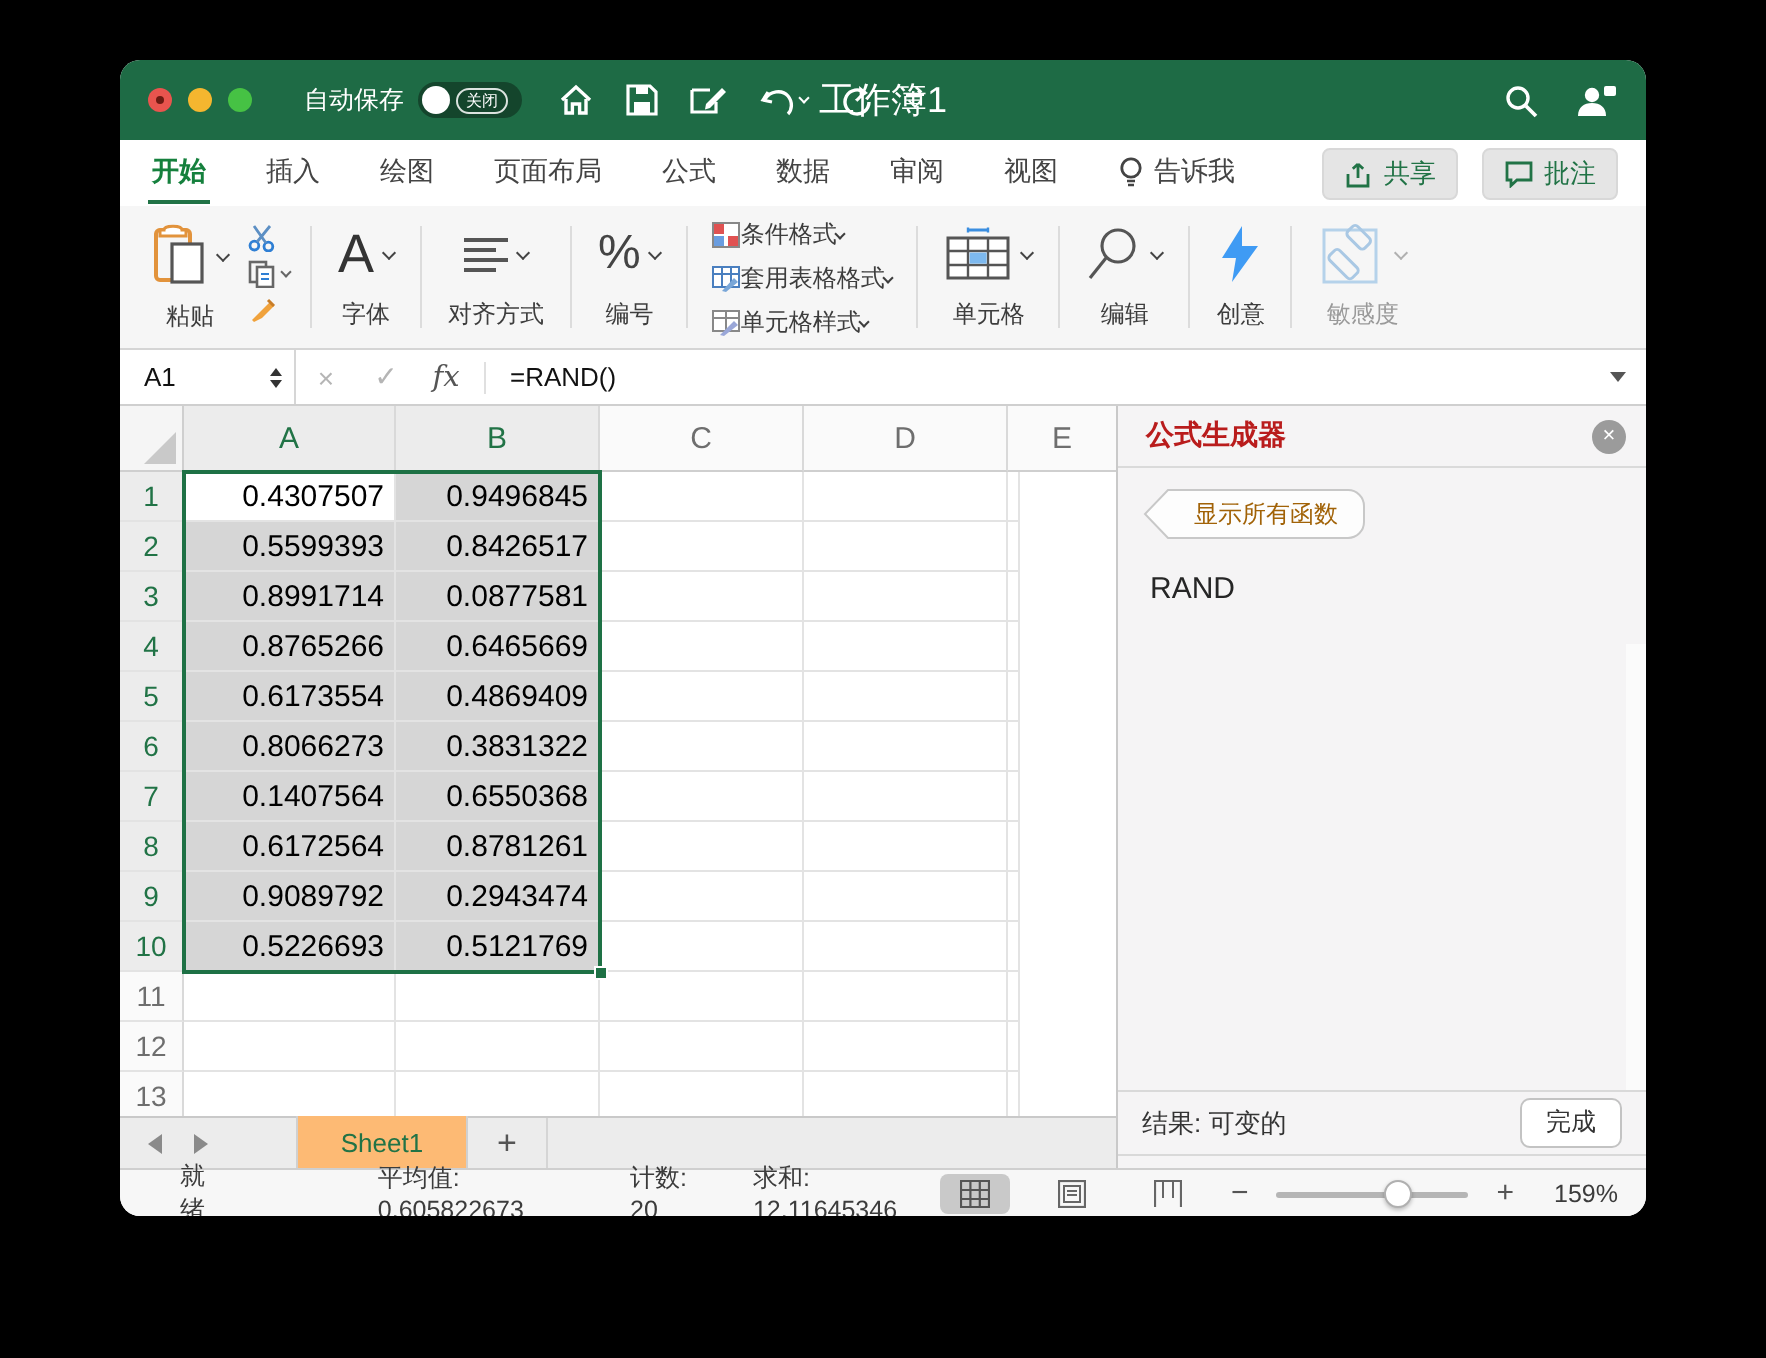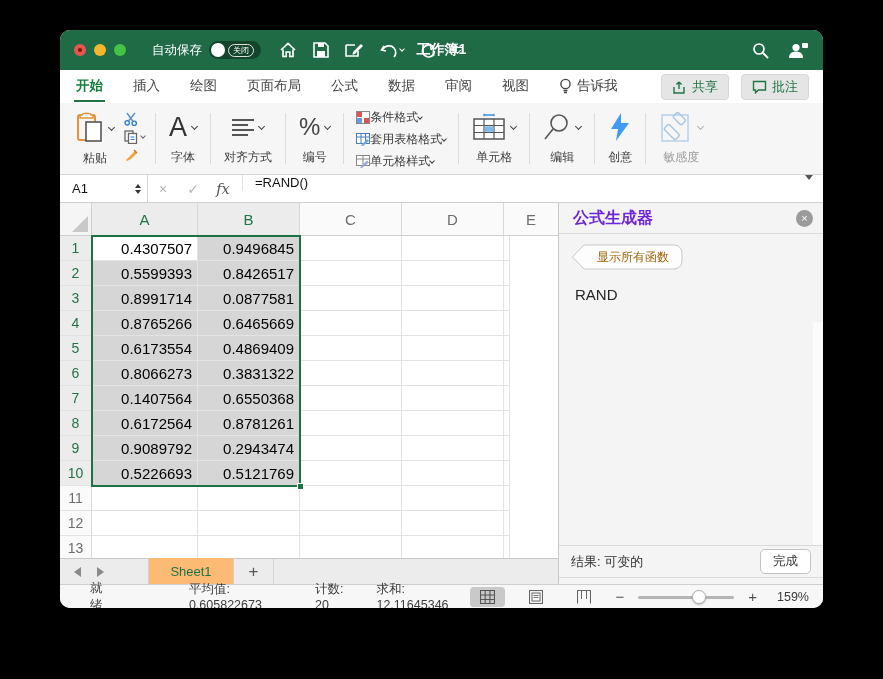--- a/index.html
+++ b/index.html
@@ -15,21 +15,21 @@
   .light.red::after { content:""; position:absolute; left:4px; top:4px; width:4px; height:4px; border-radius:50%; background:#6d1a12; }
   .light.yellow { background:#f5b westerly; }
   .light.yellow { background:#f5b62f; }
   .light.green { background:#46c244; }
   .autosave { display:flex; align-items:center; gap:7px; font-size:12.5px; }
   .toggle { width:52px; height:18px; border-radius:9px; background:#14452c; display:flex; align-items:center; padding:2px; gap:3px; cursor:pointer; }
   .knob { width:14px; height:14px; border-radius:50%; background:#fff; flex:0 0 auto; }
   .toggle-state { font-size:8px; color:#fff; border:1px solid rgba(255,255,255,.85); border-radius:7px; padding:0 4px; line-height:11px; }
   .qat { display:flex; align-items:center; gap:16px; margin-left:18px; }
   .qat .ic { display:flex; align-items:center; gap:2px; cursor:pointer; }
-  .title-center { position:absolute; left:0; right:0; text-align:center; font-size:14px; font-weight:bold; pointer-events:none; }
+  .title-center { position:absolute; left:0; right:0; text-align:center; font-size:18px; font-weight:normal; pointer-events:none; }
   .tb-right { margin-left:auto; display:flex; align-items:center; gap:18px; }
   .chev { display:inline-block; width:5px; height:5px; border-right:1.4px solid currentColor; border-bottom:1.4px solid currentColor; transform:rotate(45deg); margin-top:-2px; }
   .chev.sm { width:4px; height:4px; }
 
   
   .tabrow { height:33px; background:#fff; display:flex; align-items:center; padding:0 14px; flex:0 0 auto; }
   .tabs { display:flex; align-items:center; gap:26px; font-size:13.5px; color:#444; }
   .tab { padding:6px 2px 7px; cursor:pointer; white-space:nowrap; display:flex; align-items:center; gap:5px; }
   .tab.active { color:#15803d; font-weight:bold; border-bottom:2.5px solid #217346; padding-bottom:4.5px; }
   .tabrow-right { margin-left:auto; display:flex; gap:12px; }
@@ -47,21 +47,21 @@
   .styles-col { display:flex; flex-direction:column; justify-content:center; gap:5px; padding:0 6px; }
   .stylerow { display:flex; align-items:center; font-size:12px; color:#3d3d3d; cursor:pointer; white-space:nowrap; }
   .bigA { font-size:27px; font-weight:400; color:#333; line-height:1; }
   .alines { display:flex; flex-direction:column; gap:3px; }
   .alines i { display:block; height:2px; background:#555; }
   .alines i:nth-child(1){ width:22px; } .alines i:nth-child(2){ width:16px; } .alines i:nth-child(3){ width:22px; } .alines i:nth-child(4){ width:16px; }
   .pct { font-size:24px; color:#444; font-weight:400; }
   .disabled .lbl { color:#9a9a9a; }
 
   
-  .fbar { height:28px; background:#fff; border-bottom:1px solid #cfcfcf; display:flex; flex:0 0 auto; font-size:13px; }
+  .fbar { height:28px; background:#fff; border-bottom:1px solid #cfcfcf; display:flex; align-items:center; flex:0 0 auto; font-size:13px; }
   .namebox { width:88px; display:flex; align-items:center; height:100%; padding-left:12px; border-right:1px solid #d6d6d6; color:#111; }
   .spinner { margin-left:auto; margin-right:6px; display:flex; flex-direction:column; gap:2px; align-items:center; cursor:pointer; }
   .spin-up, .spin-dn { width:0; height:0; border-left:3.5px solid transparent; border-right:3.5px solid transparent; }
   .spin-up { border-bottom:4.5px solid #333; }
   .spin-dn { border-top:4.5px solid #333; }
   .fbtns { display:flex; align-items:center; gap:0; color:#b5b5b5; }
   .fbtn { width:30px; text-align:center; font-size:14px; cursor:pointer; }
   .fx { font-family:"DejaVu Serif","Liberation Serif",serif; font-style:italic; color:#555; font-size:14.5px; }
   .fsep { width:1px; height:16px; background:#e0e0e0; margin:0 4px; }
   .fvalue { margin-left:8px; color:#111; }
@@ -90,21 +90,21 @@
   .sheettabs { height:26px; background:#ececec; border-top:1px solid #c9c9c9; display:flex; align-items:stretch; flex:0 0 auto; }
   .snav { display:flex; align-items:center; gap:16px; padding:0 14px; }
   .tri-l { width:0; height:0; border-top:5px solid transparent; border-bottom:5px solid transparent; border-right:7px solid #8a8a8a; cursor:pointer; }
   .tri-r { width:0; height:0; border-top:5px solid transparent; border-bottom:5px solid transparent; border-left:7px solid #8a8a8a; cursor:pointer; }
   .sheet-tab { margin-left:30px; width:86px; background:#fdba74; border-left:1px solid #d0d0d0; border-right:1px solid #d0d0d0; display:flex; align-items:center; justify-content:center; font-size:13px; color:#217346; margin-top:-1px; cursor:pointer; }
   .add-sheet { width:40px; display:flex; align-items:center; justify-content:center; font-size:17px; color:#555; cursor:pointer; border-right:1px solid #d5d5d5; }
 
   
   .panel { flex:1 1 auto; background:#f5f4f5; border-left:1px solid #c9c9c9; display:flex; flex-direction:column; min-width:0; }
   .p-head { height:31px; display:flex; align-items:center; padding:0 10px 0 14px; border-bottom:1px solid #dadada; flex:0 0 auto; }
-  .p-title { font-size:16px; font-weight:bold; color:#6d28d9; }
+  .p-title { font-size:14px; font-weight:bold; color:#b91c1c; }
   .p-close { margin-left:auto; width:17px; height:17px; border-radius:50%; background:#9b9b9b; color:#fff; display:flex; align-items:center; justify-content:center; font-size:11px; line-height:1; cursor:pointer; }
   .p-body { flex:1 1 auto; padding:10px 12px; position:relative; }
   .showall { position:relative; width:112px; height:26px; cursor:pointer; }
   .showall svg { position:absolute; left:0; top:0; }
   .showall span { position:absolute; left:14px; right:2px; top:0; bottom:0; display:flex; align-items:center; justify-content:center; font-size:12px; color:#a16207; }
   .fn-name { margin-top:16px; margin-left:4px; font-size:15px; color:#262626; }
   .p-scroll { position:absolute; right:0; top:88px; bottom:0; width:10px; background:#fbfbfb; }
   .p-foot { flex:0 0 auto; border-top:1px solid #d9d9d9; border-bottom:1px solid #d9d9d9; height:33px; display:flex; align-items:center; padding:0 12px; margin-bottom:6px; }
   .result { font-size:13px; color:#333; }
   .done-btn { margin-left:auto; background:#fff; border:1px solid #c3c3c3; border-radius:5px; font-size:12.5px; color:#333; padding:3px 12px; cursor:pointer; }

